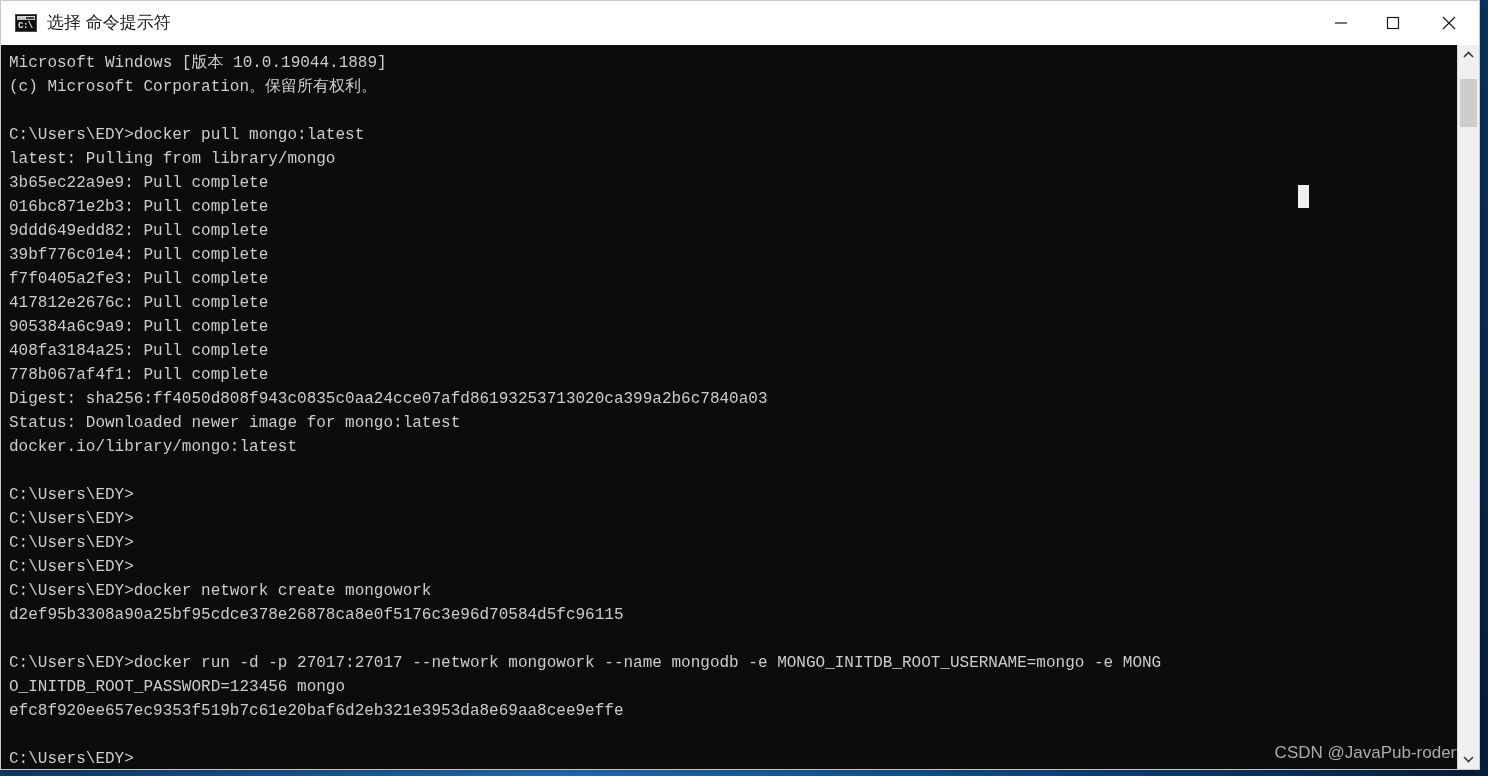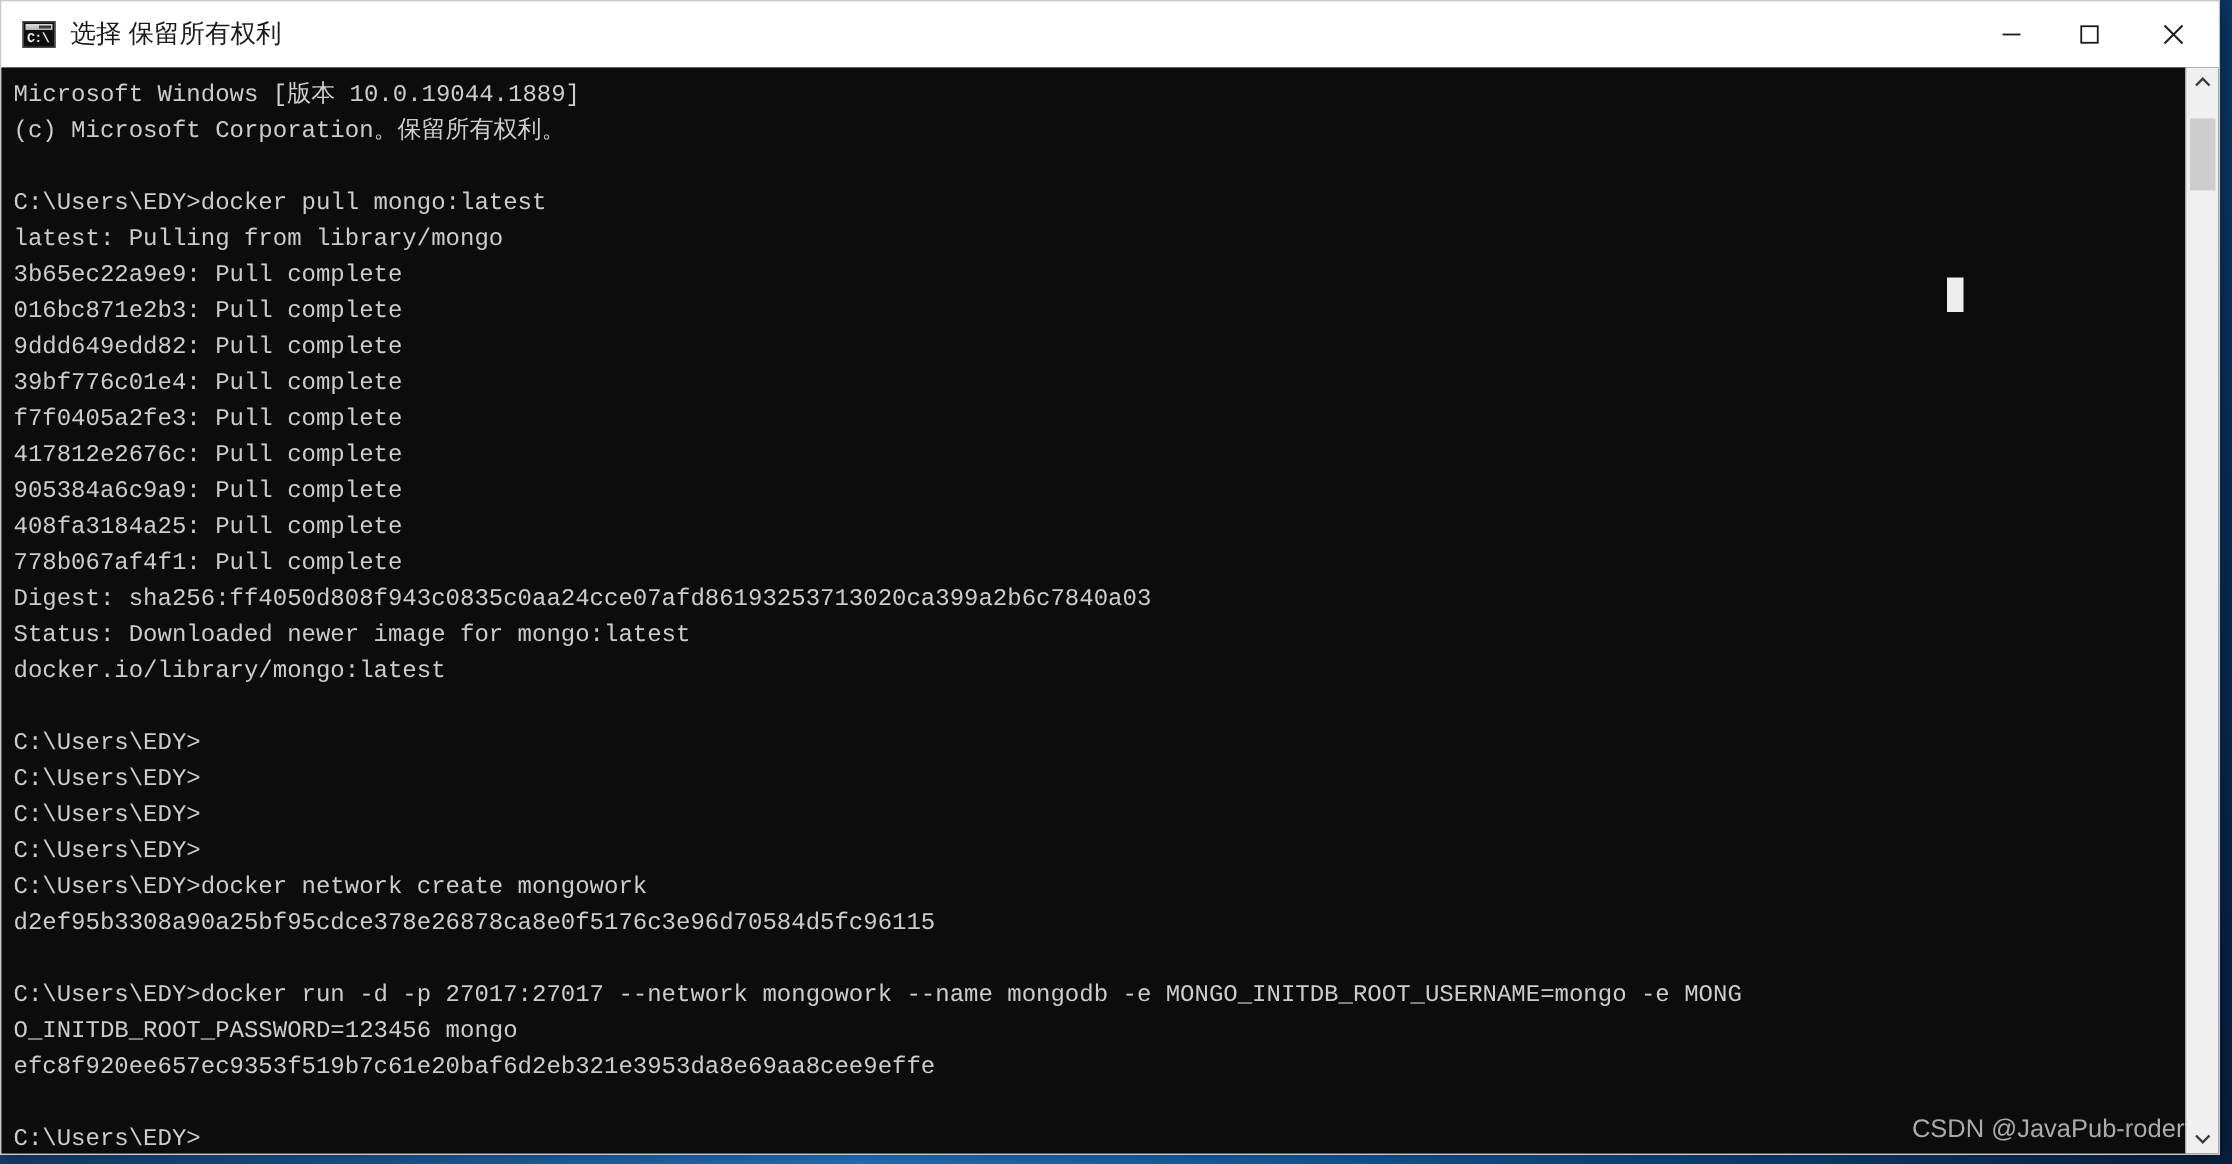--- a/index.html
+++ b/index.html
@@ -197,21 +197,21 @@
   <div id="desktop-grad"></div>
 </div>
 
 <div id="cmd-window">
 
   <div id="titlebar">
     <div id="title-icon">
       <div class="bar"></div>
       <div class="prompt">C:\</div>
     </div>
-    <div id="title-text">选择 保留所有权利</div>
+    <div id="title-text">选择 命令提示符</div>
 
     <div id="window-controls">
       <div class="winbtn" id="btn-minimize">
         <svg width="14" height="14" viewBox="0 0 14 14" aria-hidden="true">
           <line x1="1" y1="7" x2="13" y2="7" stroke="#1b1b1b" stroke-width="1.2"></line>
         </svg>
       </div>
       <div class="winbtn" id="btn-maximize">
         <svg width="14" height="14" viewBox="0 0 14 14" aria-hidden="true">
           <rect x="1.5" y="1.5" width="11" height="11" fill="none" stroke="#1b1b1b" stroke-width="1.2"></rect>

